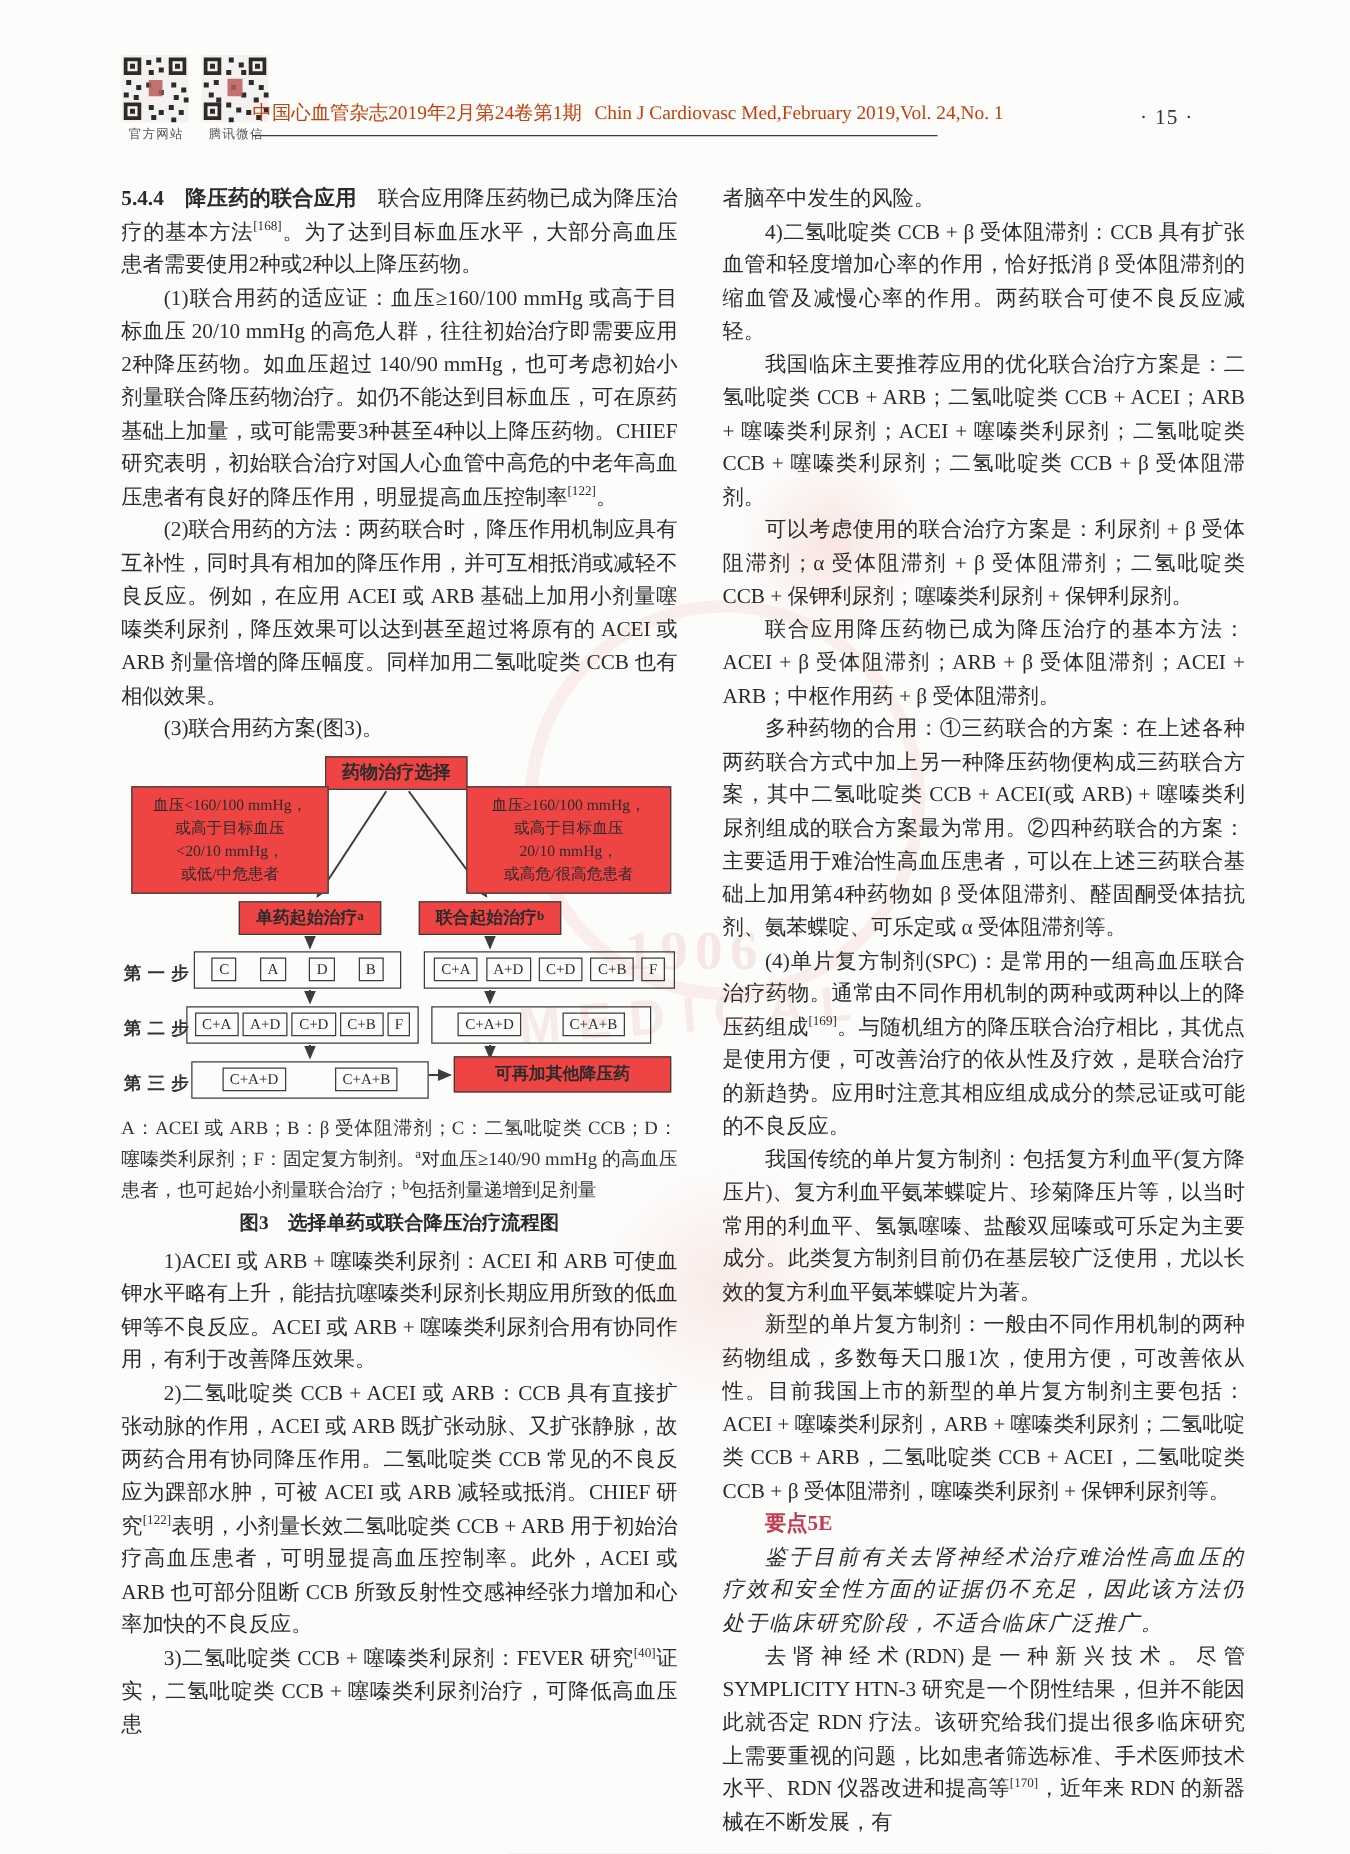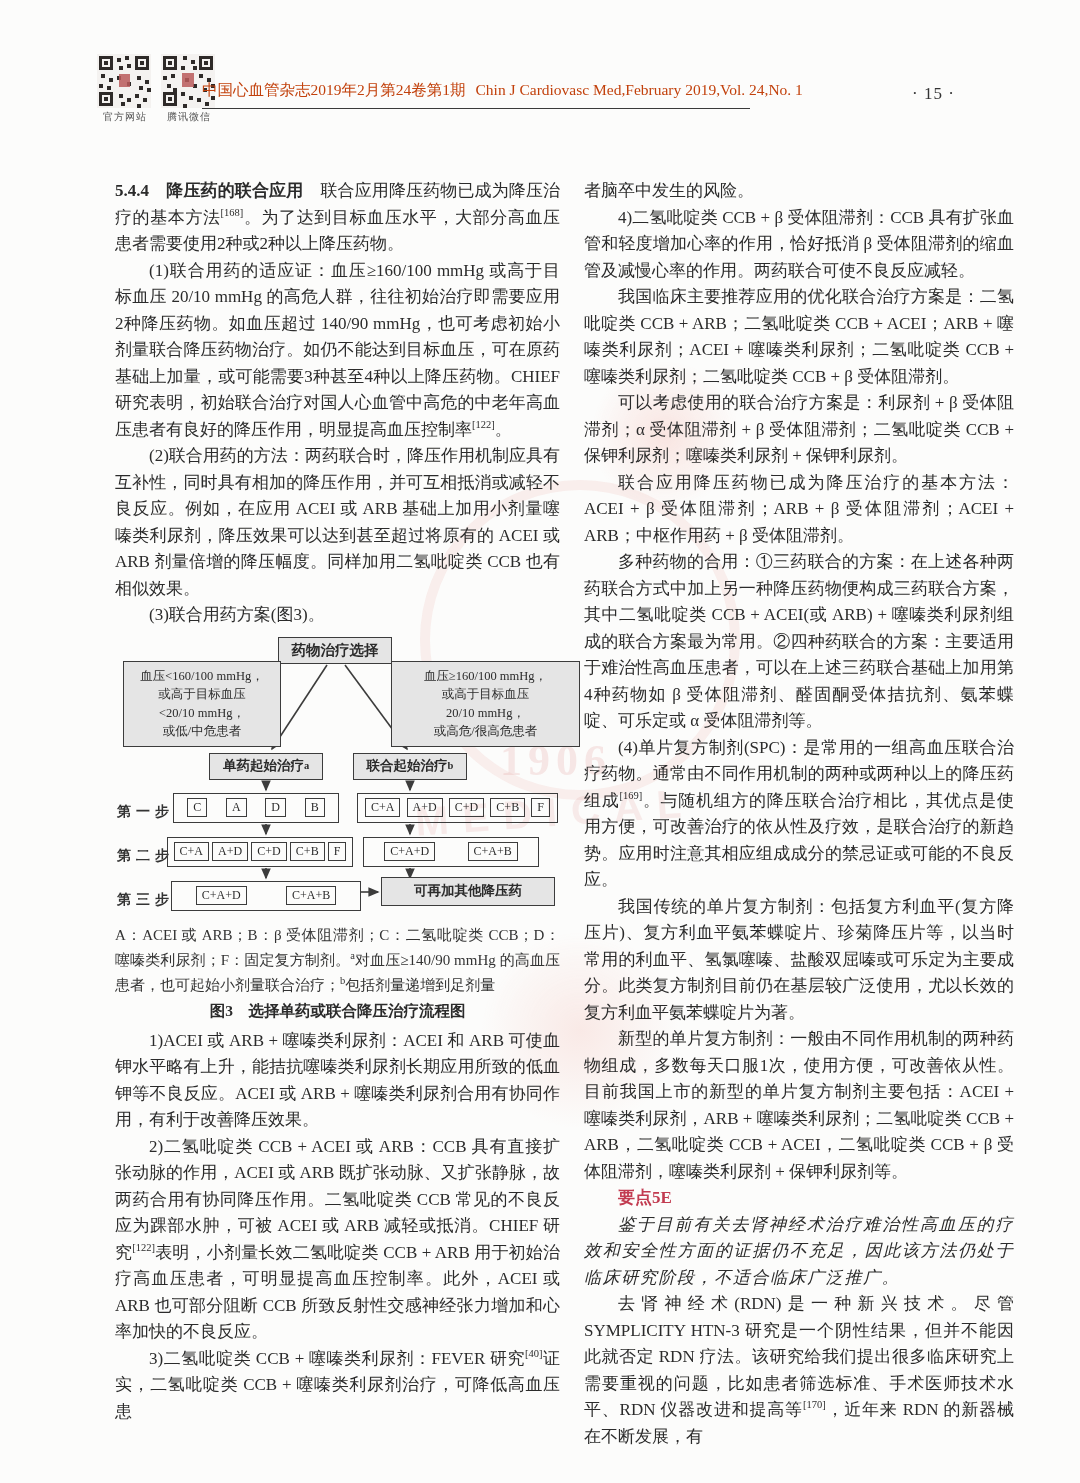--- a/index.html
+++ b/index.html
@@ -1,20 +1,20 @@
 <!DOCTYPE html>
 <html><head>
 <meta charset="utf-8">
 <style>
   html,body{margin:0;padding:0;background:#e8e8e8;}
   .page{position:relative;width:1080px;height:1483px;background:#fcfcfb;margin:0 auto;
         font-family:"Liberation Serif","DejaVu Serif",serif;color:#2b2b2b;overflow:hidden;}
 
   
-  .qrs{position:absolute;left:97px;top:54px;display:flex;gap:8px;}
+  .qrs{position:absolute;left:97px;top:44px;display:flex;gap:8px;}
   .qr{width:56px;text-align:center;}
   .qr svg{display:block;width:54px;height:54px;}
   .qr-label{font-size:10px;color:#555;margin-top:2px;letter-spacing:1px;font-family:"Liberation Sans",sans-serif;}
   .jline{position:absolute;left:202px;top:80px;width:548px;border-bottom:1.6px solid #3a3a3a;
          padding-bottom:7px;font-size:15.5px;white-space:nowrap;color:#c2410c;}
   .jline .en{margin-left:10px;}
   .pageno{position:absolute;left:912px;top:84px;font-size:17px;letter-spacing:1px;color:#333;}
 
   
   .wm{position:absolute;left:360px;top:330px;width:440px;height:820px;pointer-events:none;opacity:.55;}
@@ -23,39 +23,39 @@
   .wm .blob2{position:absolute;left:120px;top:600px;width:200px;height:200px;border-radius:50%;
      background:radial-gradient(circle,rgba(235,140,125,.30),rgba(235,140,125,0) 70%);}
   .wm .ring{position:absolute;left:60px;top:150px;width:300px;height:300px;border:10px solid rgba(225,130,125,.22);
      border-radius:50%;}
   .wm .y1915{position:absolute;left:140px;top:405px;font-size:44px;color:rgba(215,120,115,.30);
      letter-spacing:6px;font-weight:bold;}
   .wm .medical{position:absolute;left:55px;top:460px;font-size:40px;color:rgba(215,125,120,.25);
      letter-spacing:14px;font-weight:bold;transform:rotate(-4deg);font-family:"Liberation Sans",sans-serif;}
 
   
-  .cols{position:absolute;left:115px;top:146px;width:899px;display:flex;gap:24px;margin-top:32px;}
+  .cols{position:absolute;left:97px;top:146px;width:899px;display:flex;gap:36px;}
   .col{flex:1;font-size:17px;line-height:26.5px;text-align:justify;text-justify:inter-ideograph;}
   .col p{margin:0;}
   .indent{text-indent:2em;}
   b.sec{font-weight:bold;}
   sup.ref{font-size:10.5px;line-height:0;}
   .h55{font-weight:bold;}
   .keypoint{color:#c23b50;font-weight:bold;text-indent:2em;}
   .kai{font-style:italic;letter-spacing:1.6px;text-indent:2em;}
 
   
   .figwrap{margin:8px 0 4px 0;}
   .fc{position:relative;width:445px;height:276px;font-family:"Liberation Serif","DejaVu Serif",serif;}
-  .fc .box{position:absolute;border:1.6px solid #3c3c3c;background:#e5e5e5;box-sizing:border-box;
+  .fc .box{position:absolute;border:1.6px solid #3c3c3c;background:#ef4444;box-sizing:border-box;
            display:flex;align-items:center;justify-content:center;text-align:center;}
   .fc .title{left:163px;top:0;width:114px;height:27px;font-size:14.5px;font-weight:bold;}
   .fc .cond{font-size:12.5px;line-height:18.5px;white-space:pre-line;font-weight:400;padding:2px;}
   .fc .condL{left:8px;top:24px;width:158px;height:86px;}
-  .fc .condR{left:276px;top:24px;width:189px;height:86px;}
+  .fc .condR{left:276px;top:24px;width:164px;height:86px;}
   .fc .start{font-size:13.5px;font-weight:600;height:27px;}
   .fc .mono{left:94px;top:116px;width:114px;}
   .fc .combo{left:238px;top:116px;width:114px;}
   .fc .steplabel{position:absolute;font-size:14px;letter-spacing:5px;color:#333;font-weight:600;}
   .fc .grp{position:absolute;border:1.5px solid #3c3c3c;box-sizing:border-box;display:flex;
            align-items:center;justify-content:space-around;padding:0 4px;height:30px;}
   .fc .cell{border:1.3px solid #3c3c3c;font-size:12px;padding:1px 5px;line-height:15px;white-space:nowrap;}
   .fc .more{left:266px;top:240px;width:174px;height:29px;font-size:13.5px;font-weight:600;}
   .fc svg.arrows{position:absolute;left:0;top:0;pointer-events:none;}
   .fignote{font-size:15px;line-height:25px;text-align:justify;margin-top:10px;color:#333;}

